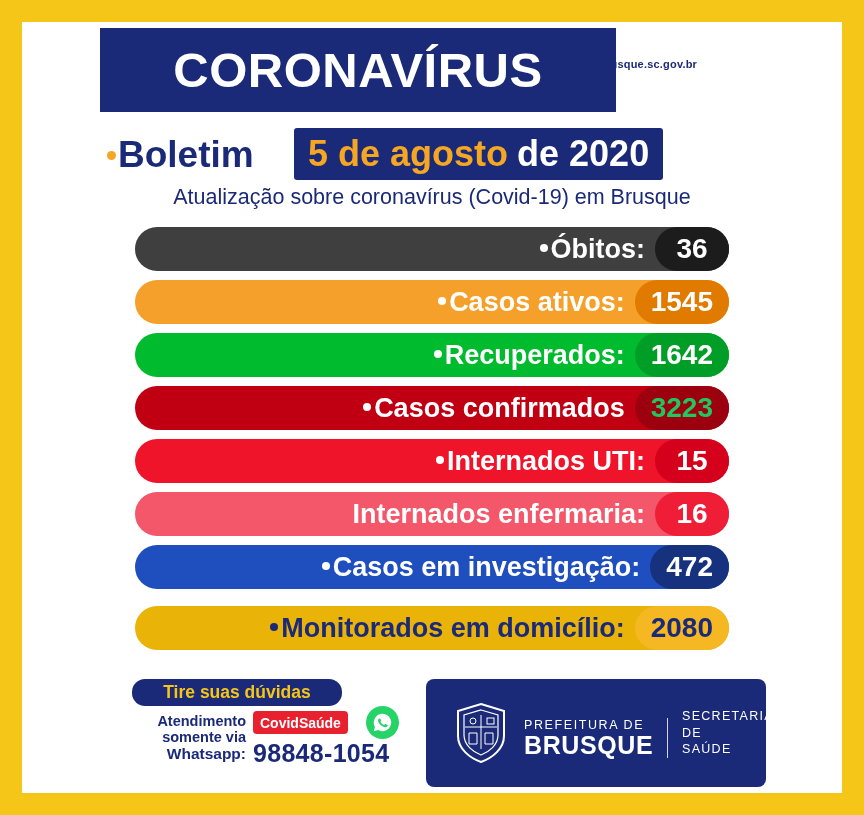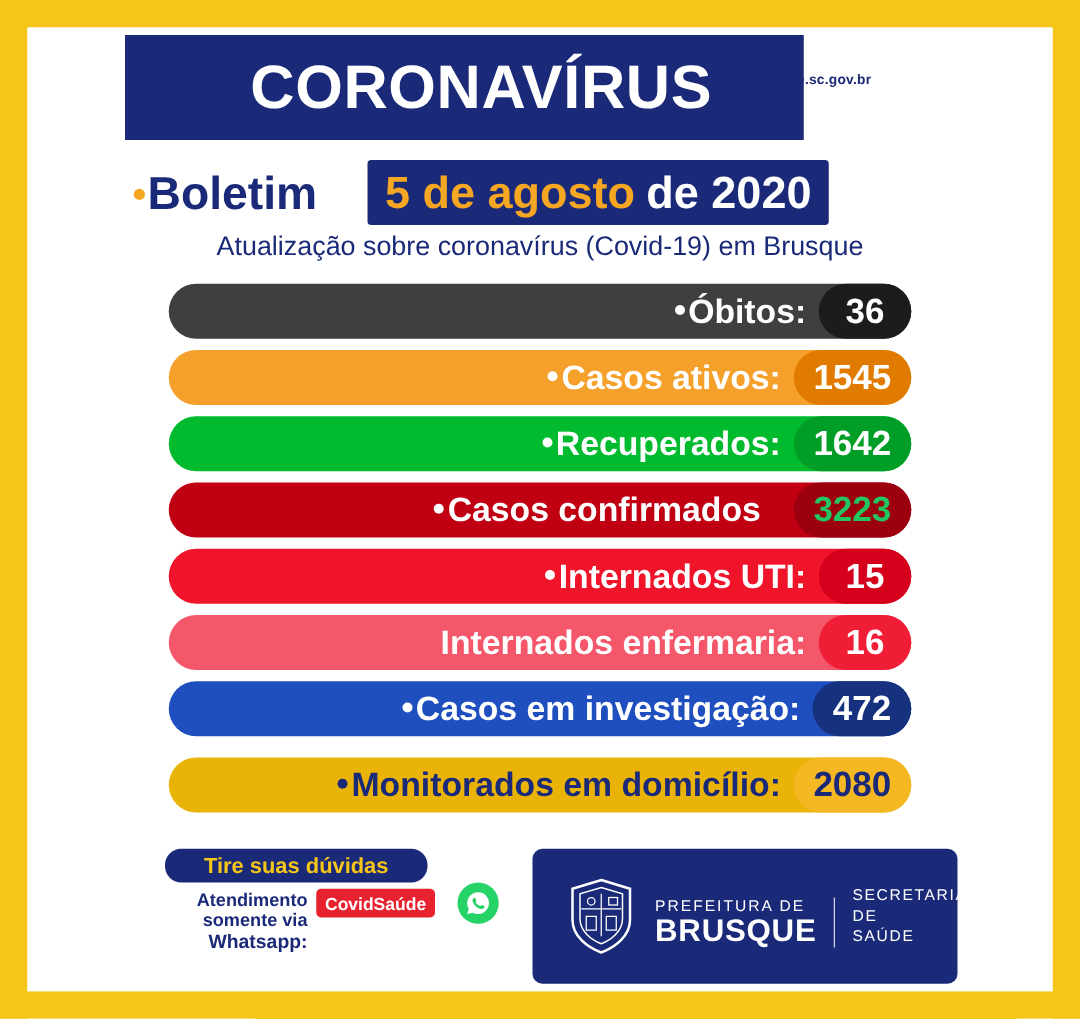--- a/index.html
+++ b/index.html
@@ -59,21 +59,20 @@
     width: 820px; height: 92px;
   }
   .title-box {
     position: absolute;
     left: 78px; top: 6px;
     width: 516px; height: 84px;
     background: #1b2a78;
     display: flex;
     align-items: center;
     justify-content: center;
-    padding-left: 27px;
   }
   .title-box .title-text {
     color: #ffffff;
     font-size: 49px;
     font-weight: bold;
     letter-spacing: 0.5px;
     line-height: 1;
   }
   .site-url {
     position: absolute;
@@ -350,21 +349,21 @@
       <div class="stat" style="width:594px; margin-left:113px; background:#f5a02a;">
         <span class="label" style="color:#ffffff;"><span class="dot" style="background:#ffffff;"></span><span>Casos ativos:</span></span>
         <span class="value-pill" style="background:#e07b00; color:#ffffff;">1545</span>
       </div>
 
       <div class="stat" style="width:594px; margin-left:113px; background:#00bb2d;">
         <span class="label" style="color:#ffffff;"><span class="dot" style="background:#ffffff;"></span><span>Recuperados:</span></span>
         <span class="value-pill" style="background:#009e26; color:#ffffff;">1642</span>
       </div>
 
-      <div class="stat" style="width:594px; margin-left:113px; background:#c00012;gap:16px;">
+      <div class="stat" style="width:594px; margin-left:113px; background:#c00012;">
         <span class="label" style="color:#ffffff;"><span class="dot" style="background:#ffffff;"></span><span>Casos confirmados</span></span>
         <span class="value-pill" style="background:#9c000e; color:#22c55e;">3223</span>
       </div>
 
       <div class="stat" style="width:594px; margin-left:113px; background:#f0142b;">
         <span class="label" style="color:#ffffff;"><span class="dot" style="background:#ffffff;"></span><span>Internados UTI:</span></span>
         <span class="value-pill" style="background:#d5001c; color:#ffffff;">15</span>
       </div>
 
       <div class="stat" style="width:594px; margin-left:113px; background:#f4566a;">
@@ -397,20 +396,21 @@
         <div class="whats-label">Whatsapp:</div>
 
         <div class="covidsaude-pill">CovidSaúde</div>
 
         <div class="wa-circle">
           <svg width="21" height="21" viewBox="0 0 24 24" aria-hidden="true">
             <path fill="#ffffff" d="M12 2a10 10 0 0 0-8.6 15.1L2 22l5-1.3A10 10 0 1 0 12 2zm5.5 14.1c-.2.6-1.3 1.2-1.8 1.2-.5.1-1 .1-1.7-.1-.4-.1-.9-.3-1.5-.6-2.7-1.2-4.4-3.9-4.5-4.1-.1-.2-1.1-1.4-1.1-2.7 0-1.3.7-1.9.9-2.2.2-.3.5-.3.6-.3h.5c.2 0 .4 0 .6.5l.8 1.9c.1.2.1.4 0 .6l-.4.5c-.1.2-.3.3-.1.6.2.3.7 1.2 1.6 1.9 1.1.9 1.9 1.2 2.2 1.4.3.1.5.1.6-.1l.7-.8c.2-.2.4-.2.6-.1l1.8.9c.2.1.4.2.5.3.1.2.1.7-.1 1.3z"></path>
           </svg>
         </div>
 
+        <div class="phone">98848-1054</div>
       </div>
 
       <div class="logo-box">
         <svg class="crest" viewBox="0 0 54 62">
           <path d="M27 2 L50 9 L50 34 C50 47 38 56 27 60 C16 56 4 47 4 34 L4 9 Z" fill="none" stroke="#ffffff" stroke-width="2"></path>
           <path d="M27 8 L44 13 L44 33 C44 43 35 50 27 53 C19 50 10 43 10 33 L10 13 Z" fill="none" stroke="#ffffff" stroke-width="1.2"></path>
           <path d="M27 13 L27 47" stroke="#ffffff" stroke-width="1"></path>
           <path d="M11 25 L43 25" stroke="#ffffff" stroke-width="1"></path>
           <circle cx="19" cy="19" r="3" fill="none" stroke="#ffffff" stroke-width="1"></circle>
           <rect x="33" y="16" width="7" height="6" fill="none" stroke="#ffffff" stroke-width="1"></rect>

